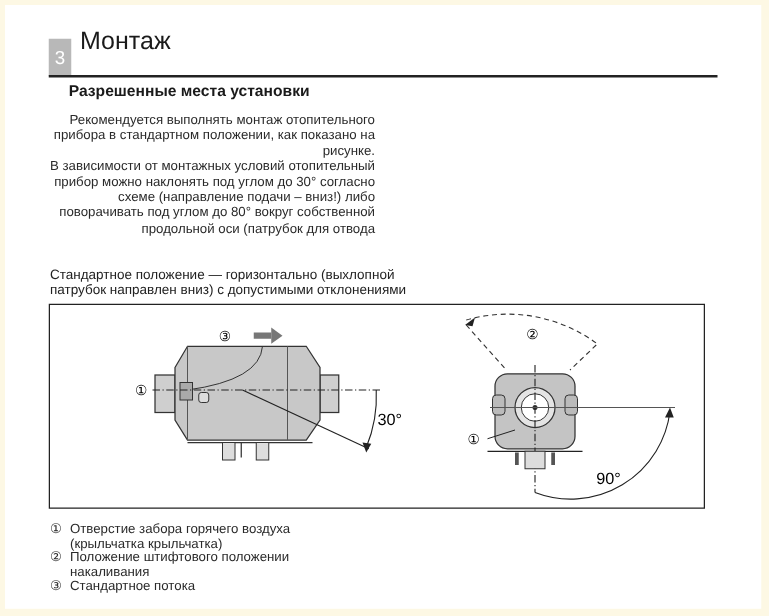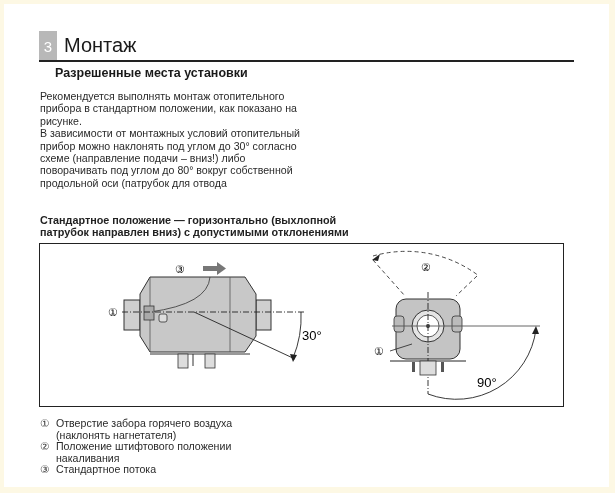--- a/index.html
+++ b/index.html
@@ -16,34 +16,34 @@
   }
   .chapter {
     position: absolute; left: 39px; top: 30px; height: 31px;
     display: flex; align-items: flex-end;
   }
   .chapter-num {
     width: 18px; height: 30px; background: #b8b8b8; color: #fff;
     font-size: 15px; display: flex; align-items: center; justify-content: center;
     margin-right: 7px;
   }
-  .chapter-title { font-size: 20px; color: #1a1a1a; line-height: 24px; padding-bottom: 4px; }
+  .chapter-title { font-size: 20px; color: #1a1a1a; line-height: 24px; padding-bottom: 16px; }
   .rule { position: absolute; left: 39px; top: 60px; width: 535px; height: 2px; background: #222; }
   .section-title {
     position: absolute; left: 39px; top: 66px; font-size: 12.5px; font-weight: bold; color: #1a1a1a; padding-left: 16px;
   }
   .col {
     position: absolute; font-size: 10.6px; line-height: 12.4px; color: #2a2a2a;
   }
-  .col p { margin: 0; }
+  .col p { margin: 0; text-align: right; }
   .col-left { left: 40px; top: 90px; width: 260px; }
   .col-right { left: 315px; top: 90px; width: 260px; }
   .fig-caption {
     position: absolute; left: 40px; top: 214px; width: 320px;
-    font-size: 10.8px; line-height: 12.4px; font-weight: bold; color: #222;
+    font-size: 10.8px; line-height: 12.4px; font-weight: normal; color: #222;
   }
   .figure-frame {
     position: absolute; left: 39px; top: 243px; width: 523px; height: 162px;
     border: 1px solid #222; background: #fff;
   }
   .figure-frame svg { position: absolute; left: 0; top: 0; }
   .legend {
     position: absolute; left: 40px; top: 418px; font-size: 10.6px; line-height: 11.6px; color: #2a2a2a;
   }
   .legend-item { display: flex; }
@@ -129,21 +129,21 @@
     </g>
     <text class="svg-text" x="386" y="27" font-size="11" text-anchor="middle">②</text>
     <text class="svg-text" x="339" y="111" font-size="11" text-anchor="middle">①</text>
     <text class="svg-text" x="437" y="143" font-size="13">90°</text>
   </svg>
 </div>
 
 <div class="legend">
   <div class="legend-item">
     <span class="legend-num">①</span>
-    <span style="width:180px">Отверстие забора горячего воздуха (наклонять нагнетателя)</span>
+    <span style="width:180px">Отверстие забора горячего воздуха (крыльчатка крыльчатка)</span>
   </div>
   <div class="legend-item">
     <span class="legend-num">②</span>
     <span style="width:180px">Положение штифтового положении накаливания</span>
   </div>
   <div class="legend-item">
     <span class="legend-num">③</span>
     <span>Стандартное потока</span>
   </div>
 </div>

